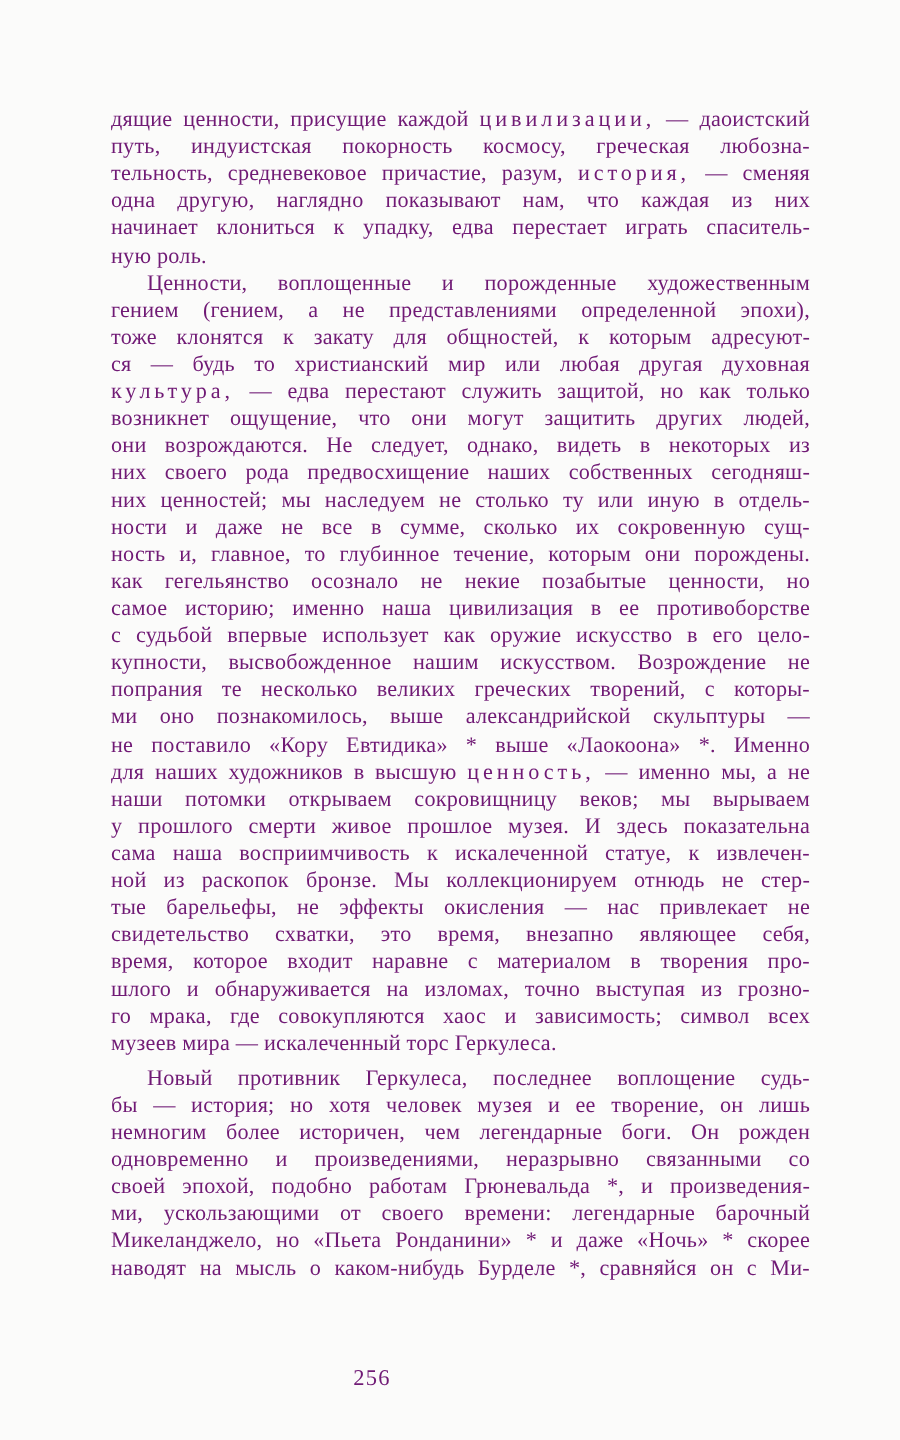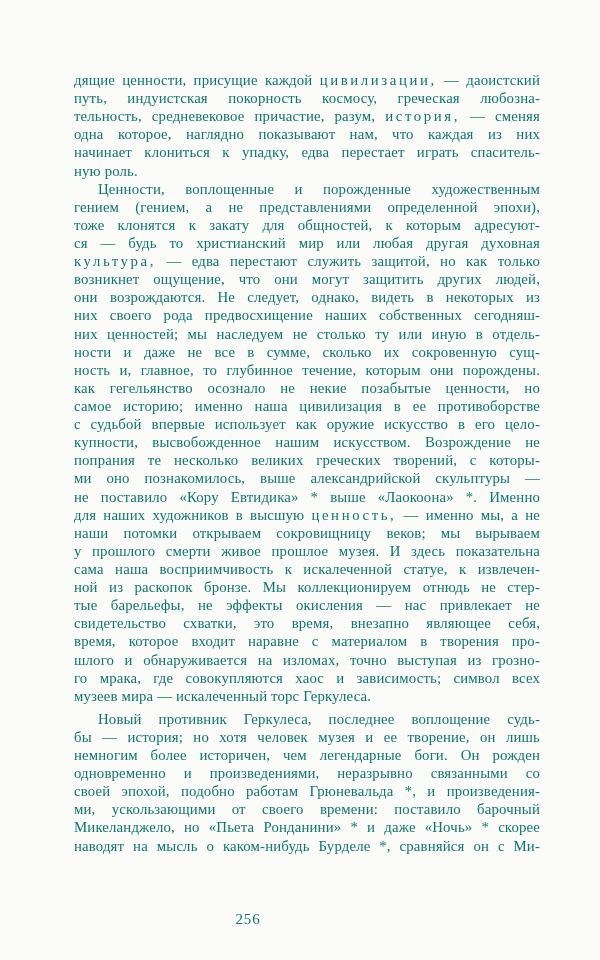--- a/index.html
+++ b/index.html
@@ -7,21 +7,21 @@
     padding: 0;
     background: #ffffff;
   }
   .page {
     position: relative;
     width: 600px;
     height: 960px;
     background: #fbfbfa;
     overflow: hidden;
     font-family: "Liberation Serif", "DejaVu Serif", serif;
-    color: #0f766e;
+    color: #701a75;
   }
   .text-block {
     position: absolute;
     left: 74px;
     top: 71px;
     width: 466px;
     font-size: 14.8px;
     letter-spacing: 0.15px;
   }
   .para { margin: 0; }
@@ -51,21 +51,21 @@
 </style>
 </head>
 <body>
 
 <div class="page">
   <div class="text-block">
       <div class="para">
         <div class="line">дящие ценности, присущие каждой <span class="sp">цивилизации,</span> — даоистский</div>
         <div class="line">путь, индуистская покорность космосу, греческая любозна-</div>
         <div class="line">тельность, средневековое причастие, разум, <span class="sp">история,</span> — сменяя</div>
-        <div class="line">одна которое, наглядно показывают нам, что каждая из них</div>
+        <div class="line">одна другую, наглядно показывают нам, что каждая из них</div>
         <div class="line">начинает клониться к упадку, едва перестает играть спаситель-</div>
         <div class="line end">ную роль.</div>
       </div>
       <div class="para">
         <div class="line">Ценности, воплощенные и порожденные художественным</div>
         <div class="line">гением (гением, а не представлениями определенной эпохи),</div>
         <div class="line">тоже клонятся к закату для общностей, к которым адресуют-</div>
         <div class="line">ся — будь то христианский мир или любая другая духовная</div>
         <div class="line"><span class="sp">культура,</span> — едва перестают служить защитой, но как только</div>
         <div class="line">возникнет ощущение, что они могут защитить других людей,</div>
@@ -92,19 +92,19 @@
         <div class="line">шлого и обнаруживается на изломах, точно выступая из грозно-</div>
         <div class="line">го мрака, где совокупляются хаос и зависимость; символ всех</div>
         <div class="line end">музеев мира — искалеченный торс Геркулеса.</div>
       </div>
       <div class="para">
         <div class="line">Новый противник Геркулеса, последнее воплощение судь-</div>
         <div class="line">бы — история; но хотя человек музея и ее творение, он лишь</div>
         <div class="line">немногим более историчен, чем легендарные боги. Он рожден</div>
         <div class="line">одновременно и произведениями, неразрывно связанными со</div>
         <div class="line">своей эпохой, подобно работам Грюневальда *, и произведения-</div>
-        <div class="line">ми, ускользающими от своего времени: поставило барочный</div>
+        <div class="line">ми, ускользающими от своего времени: легендарные барочный</div>
         <div class="line">Микеланджело, но «Пьета Ронданини» * и даже «Ночь» * скорее</div>
         <div class="line">наводят на мысль о каком-нибудь Бурделе *, сравняйся он с Ми-</div>
       </div>
     </div>
   <div class="page-number">256</div>
 </div>
 
 </body></html>

